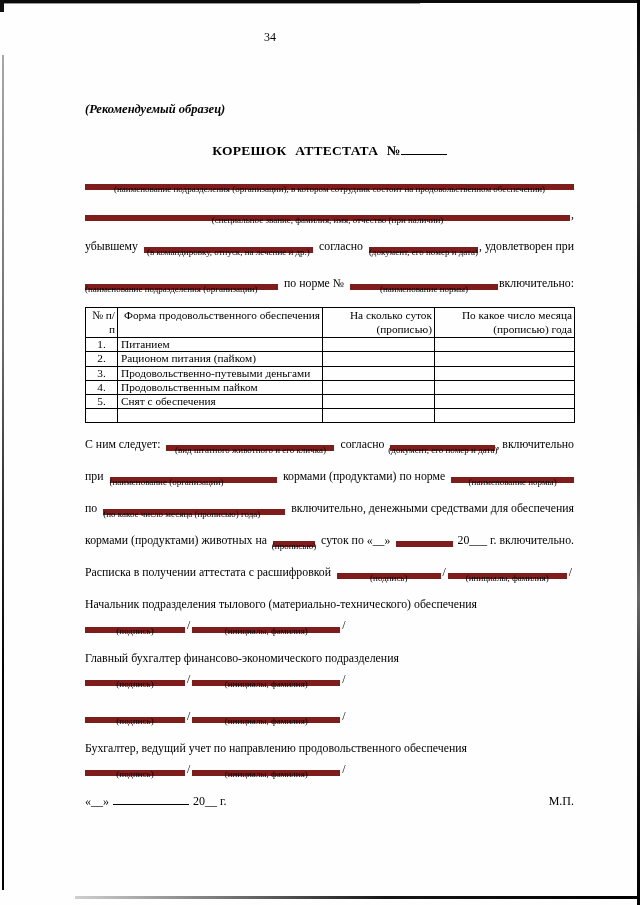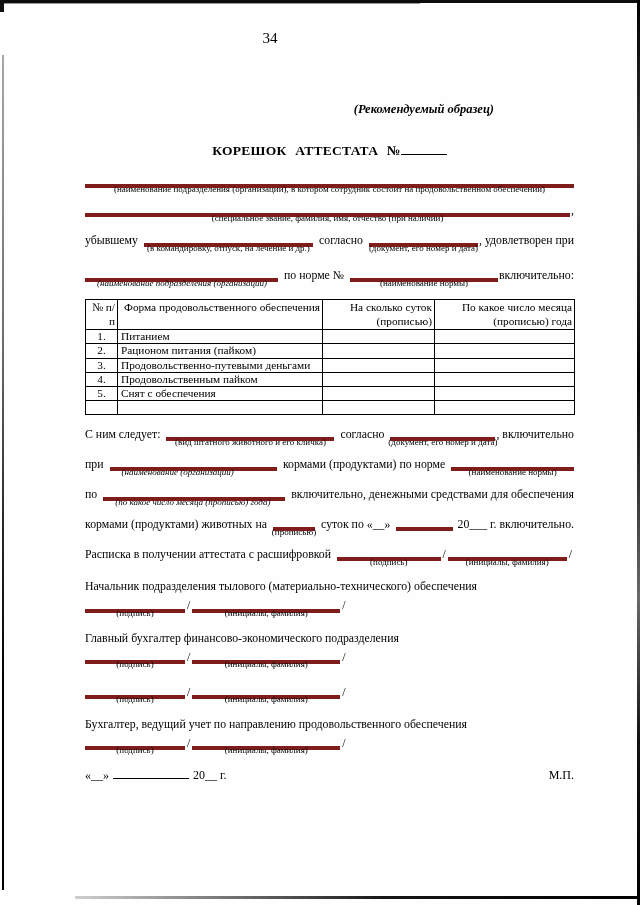--- a/index.html
+++ b/index.html
@@ -13,39 +13,39 @@
   .edge-top{position:absolute;top:0;left:0;width:640px;height:3px;background:#0c0c0c;}
   .edge-top2{position:absolute;top:3px;left:0;width:420px;height:1px;background:#9a9a9a;}
   .edge-right{position:absolute;top:0;right:0;width:3px;height:905px;
     background:linear-gradient(to bottom,#000 0%,#3a3a3a 18%,#000 42%,#6a6a6a 66%,#111 82%,#000 100%);}
   .edge-left-corner{position:absolute;top:0;left:0;width:4px;height:12px;background:#111;}
   .edge-left{position:absolute;top:55px;left:2px;width:2px;height:835px;
     background:linear-gradient(to bottom,#a8a8a8 0%,#6c6c6c 35%,#2b2b2b 55%,#000 75%,#000 100%);}
   .edge-bottom{position:absolute;top:896px;left:75px;right:3px;height:3px;
     background:linear-gradient(to right,#cfcfcf 0%,#6b6b6b 30%,#161616 55%,#000 100%);}
 
-  .pagenum{position:absolute;top:30px;left:250px;width:40px;text-align:center;font-size:15px;}
+  .pagenum{position:absolute;top:30px;left:250px;width:40px;text-align:center;font-size:12px;}
   .content{position:absolute;left:85px;top:0;width:489px;font-size:11.8px;line-height:1.2;}
 
-  .note{margin-top:102px;text-align:right;padding-right:80px;
+  .note{margin-top:102px;text-align:left;padding-right:80px;
         font-style:italic;font-weight:bold;font-size:12.5px;}
   .title{margin-top:26px;text-align:center;font-weight:bold;font-size:13.5px;word-spacing:5px;letter-spacing:.3px;}
   .blank{display:inline-block;border-bottom:1px solid #000;height:10px;}
   .title .blank{width:46px;}
 
   .line{display:flex;align-items:flex-end;position:relative;}
   .lbl{white-space:nowrap;}
   .pr{padding-right:6px;}
   .px{padding:0 6px;}
   .pl0{padding-left:1px;}
-  .field{position:relative;border-bottom:4px solid #7f1d1d;height:13px;align-self:flex-end;}
+  .field{position:relative;border-bottom:6px solid #7f1d1d;height:13px;align-self:flex-end;}
   .grow{flex:1;}
   .cap{position:absolute;top:13.5px;left:50%;transform:translateX(-50%);
        width:max-content;font-size:9px;line-height:1.1;white-space:nowrap;}
-  .cap.left{left:12px;transform:none;font-style:italic;}
+  .cap.left{left:0;transform:none;}
   .mb12{margin-bottom:12px;} .mb13{margin-bottom:13px;} .mb17{margin-bottom:17px;} .mb18{margin-bottom:18px;}
 
   table.grid{border-collapse:collapse;width:489px;margin-top:17px;font-size:11.3px;table-layout:fixed;}
   table.grid th,table.grid td{border:1px solid #000;padding:0 3px;vertical-align:top;line-height:1.18;}
   table.grid th{font-weight:normal;text-align:right;padding:1px 2px;}
   td.c{text-align:center;}
   tr.empty td{height:13px;}
 
   .sec{margin-top:9px;}
   .sig-title{margin-top:5px;margin-bottom:2px;}

